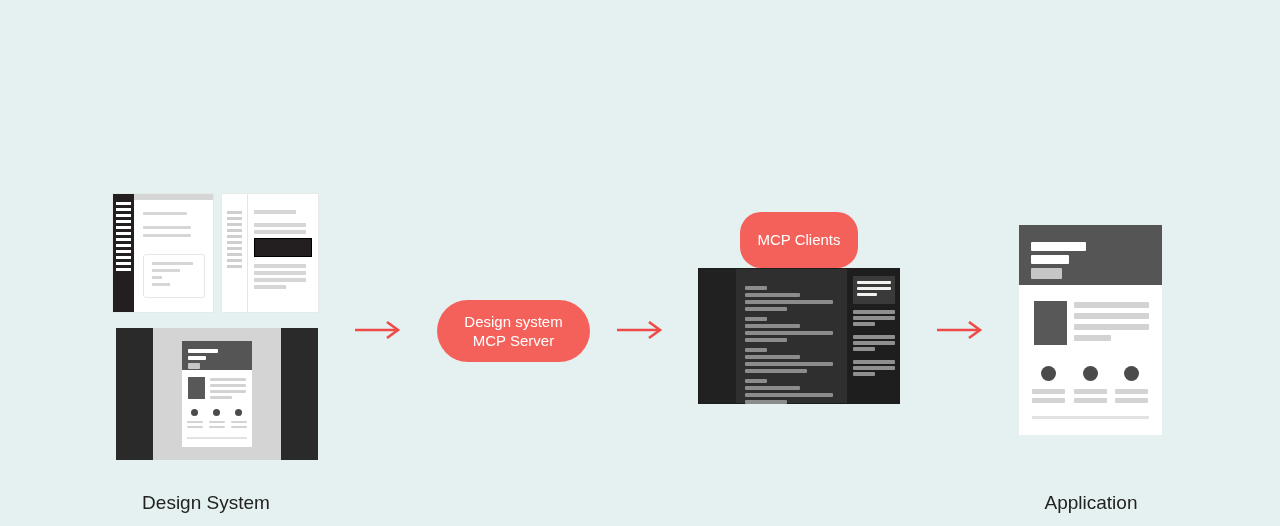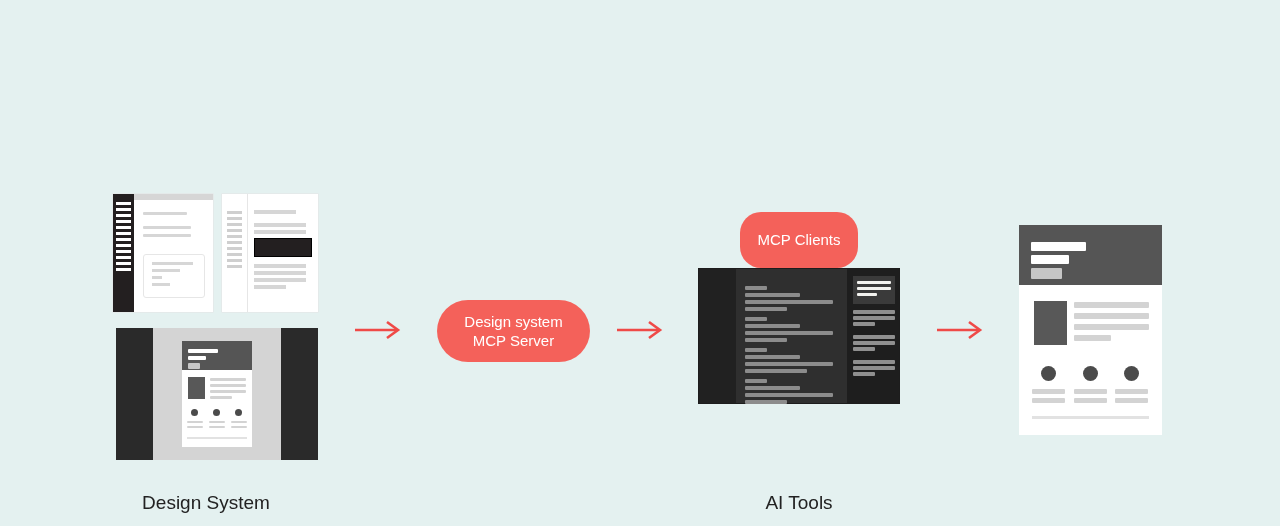--- a/index.html
+++ b/index.html
@@ -365,21 +365,20 @@
       <div class="panel-line" style="left:6px; top:53px; width:22px"></div>
       <div class="panel-line" style="left:6px; top:66px; width:42px"></div>
       <div class="panel-line" style="left:6px; top:72px; width:42px"></div>
       <div class="panel-line" style="left:6px; top:78px; width:22px"></div>
       <div class="panel-line" style="left:6px; top:91px; width:42px"></div>
       <div class="panel-line" style="left:6px; top:97px; width:42px"></div>
       <div class="panel-line" style="left:6px; top:103px; width:22px"></div>
     </div>
   </div>
 
-  <div class="stage-label" id="label-ai-tools">AI Tools</div>
 
   <svg class="arrow" id="arrow-3" viewBox="0 0 46 22">
     <line x1="0" y1="11" x2="41" y2="11" stroke="#ef4a47" stroke-width="2.6"></line>
     <polyline points="32,3 43,11 32,19" fill="none" stroke="#ef4a47" stroke-width="2.6"></polyline>
   </svg>
 
   <div class="mock" id="app">
     <div class="app-head">
       <div class="app-head-bar" style="left:12px; top:17px; width:55px"></div>
       <div class="app-head-bar" style="left:12px; top:30px; width:38px"></div>
@@ -395,14 +394,15 @@
     <div class="app-dot" style="left:105px; top:141px"></div>
     <div class="app-cap" style="left:13px; top:164px; width:33px"></div>
     <div class="app-cap" style="left:13px; top:173px; width:33px"></div>
     <div class="app-cap" style="left:55px; top:164px; width:33px"></div>
     <div class="app-cap" style="left:55px; top:173px; width:33px"></div>
     <div class="app-cap" style="left:96px; top:164px; width:33px"></div>
     <div class="app-cap" style="left:96px; top:173px; width:33px"></div>
     <div class="app-rule" style="left:13px; top:191px; width:117px"></div>
   </div>
 
+  <div class="stage-label" id="label-application">Application</div>
 
 </div>
 
 </body></html>

